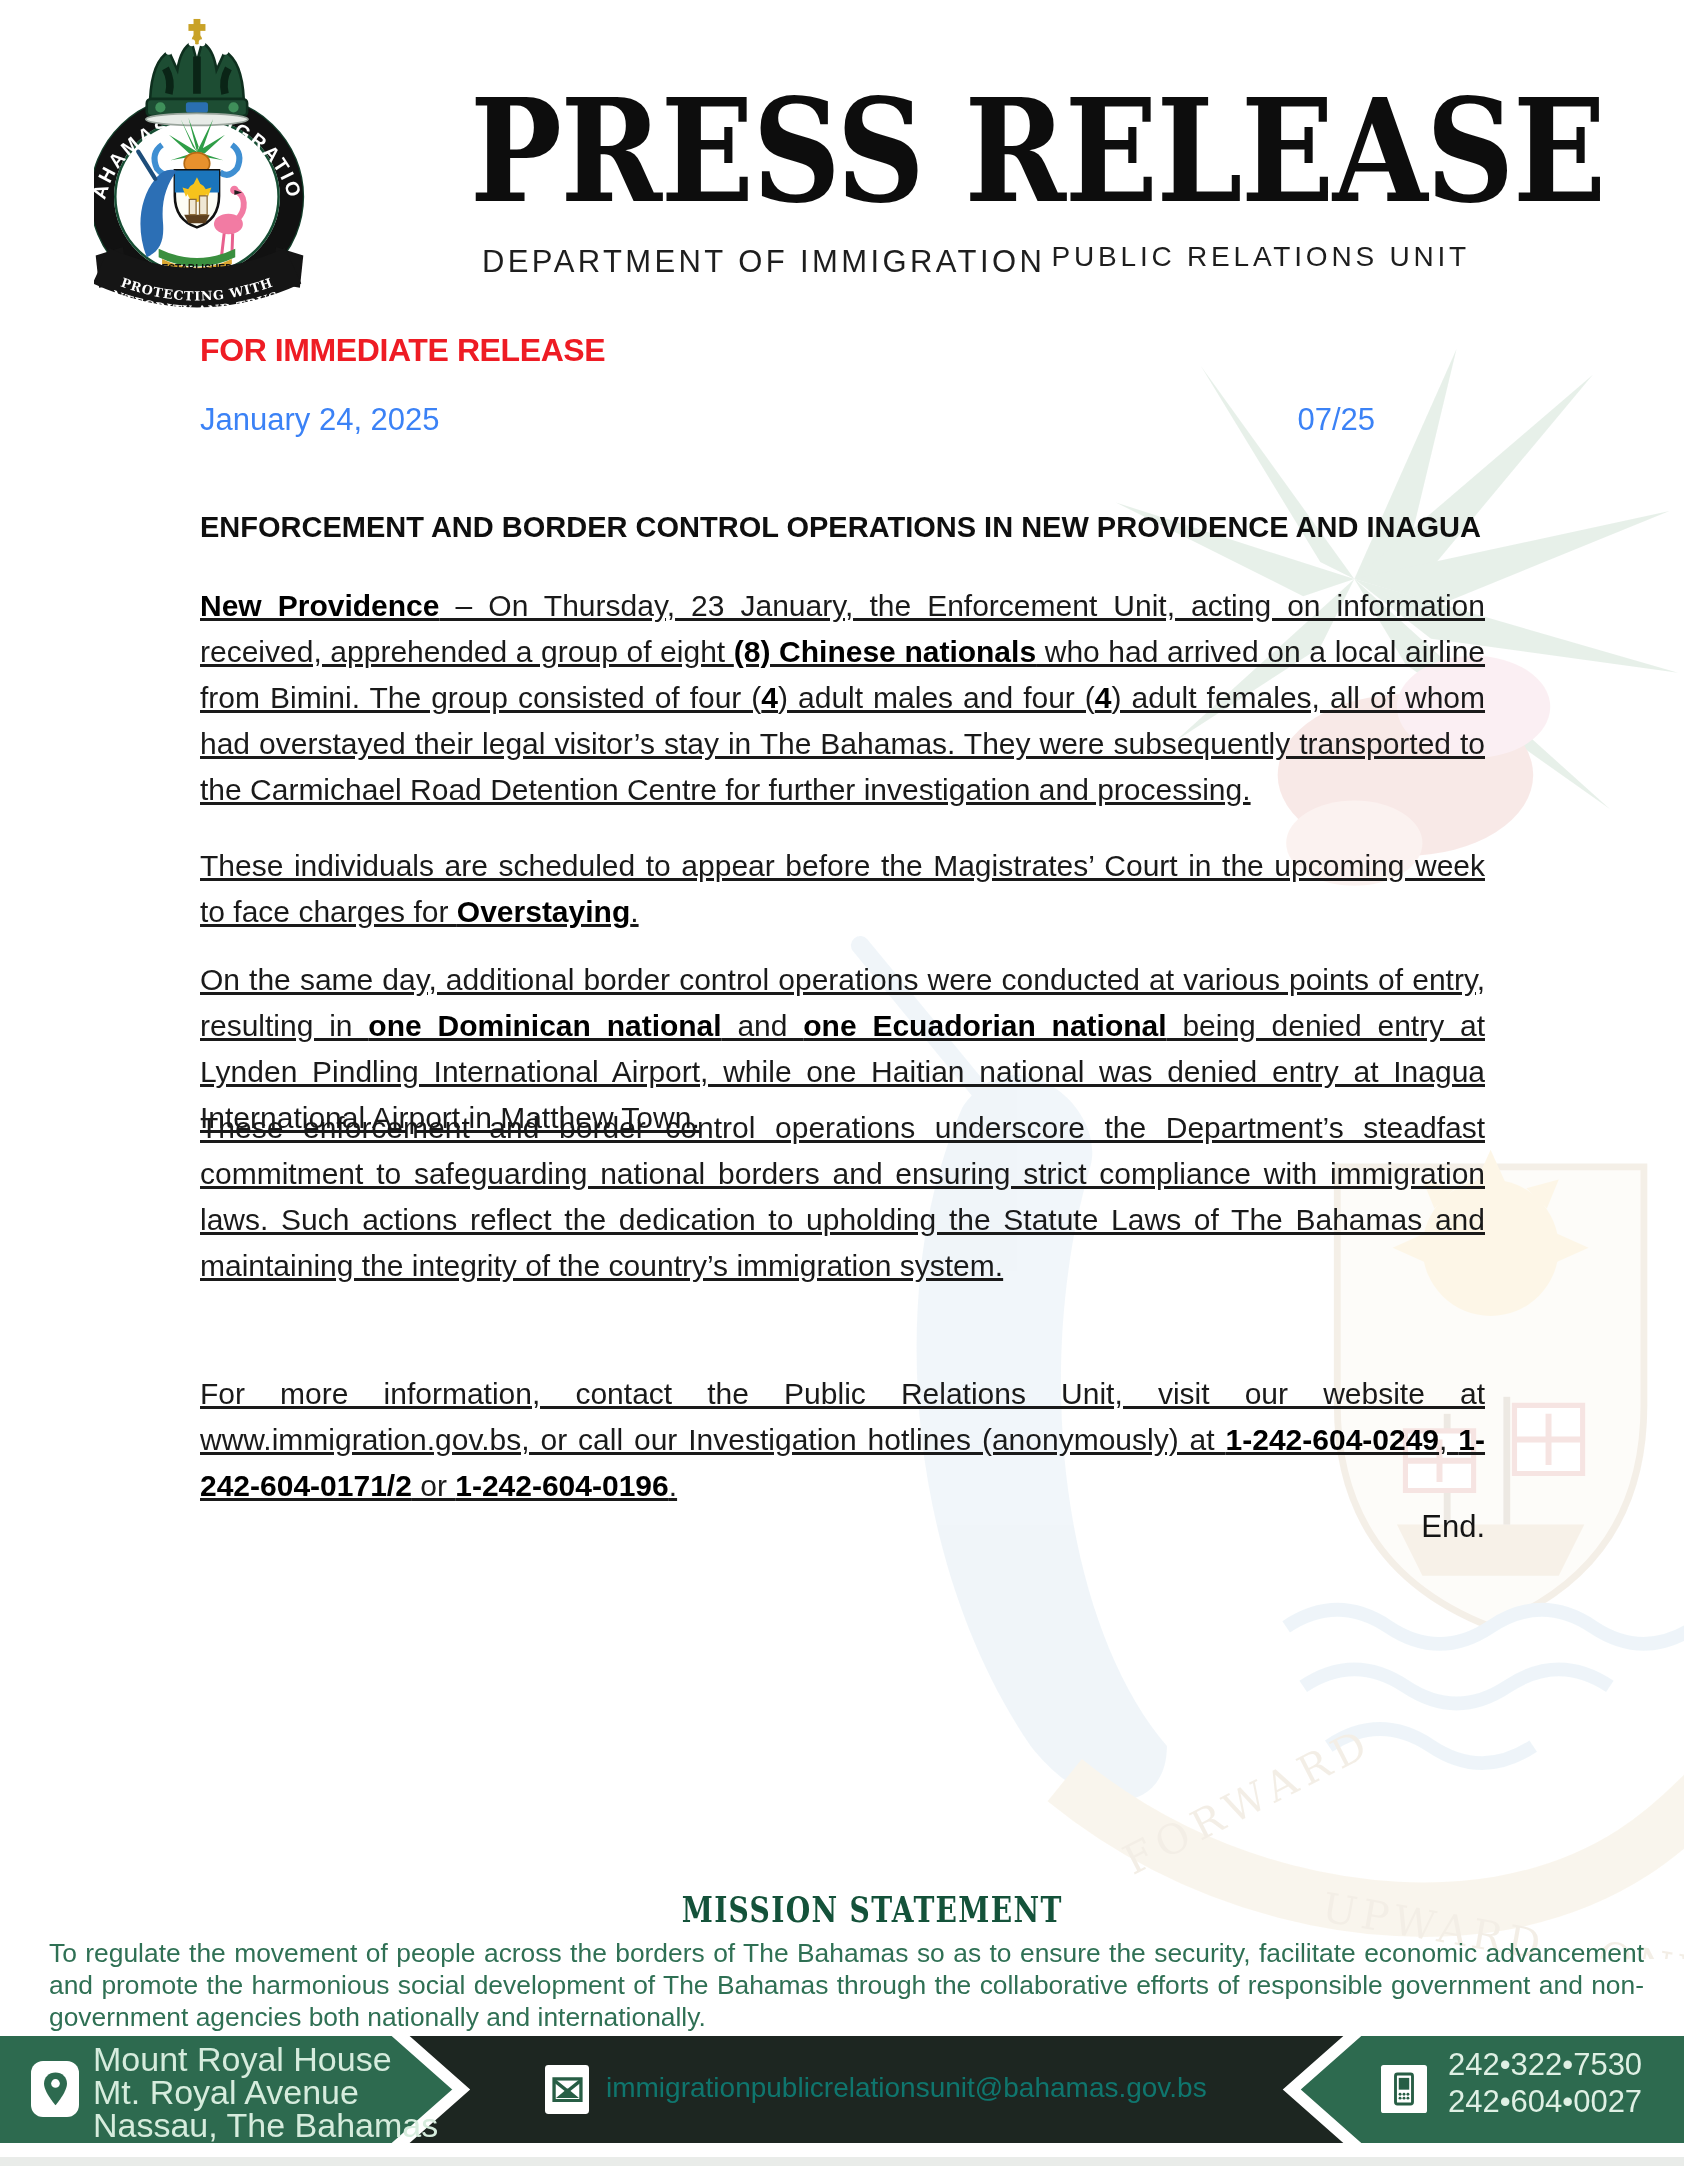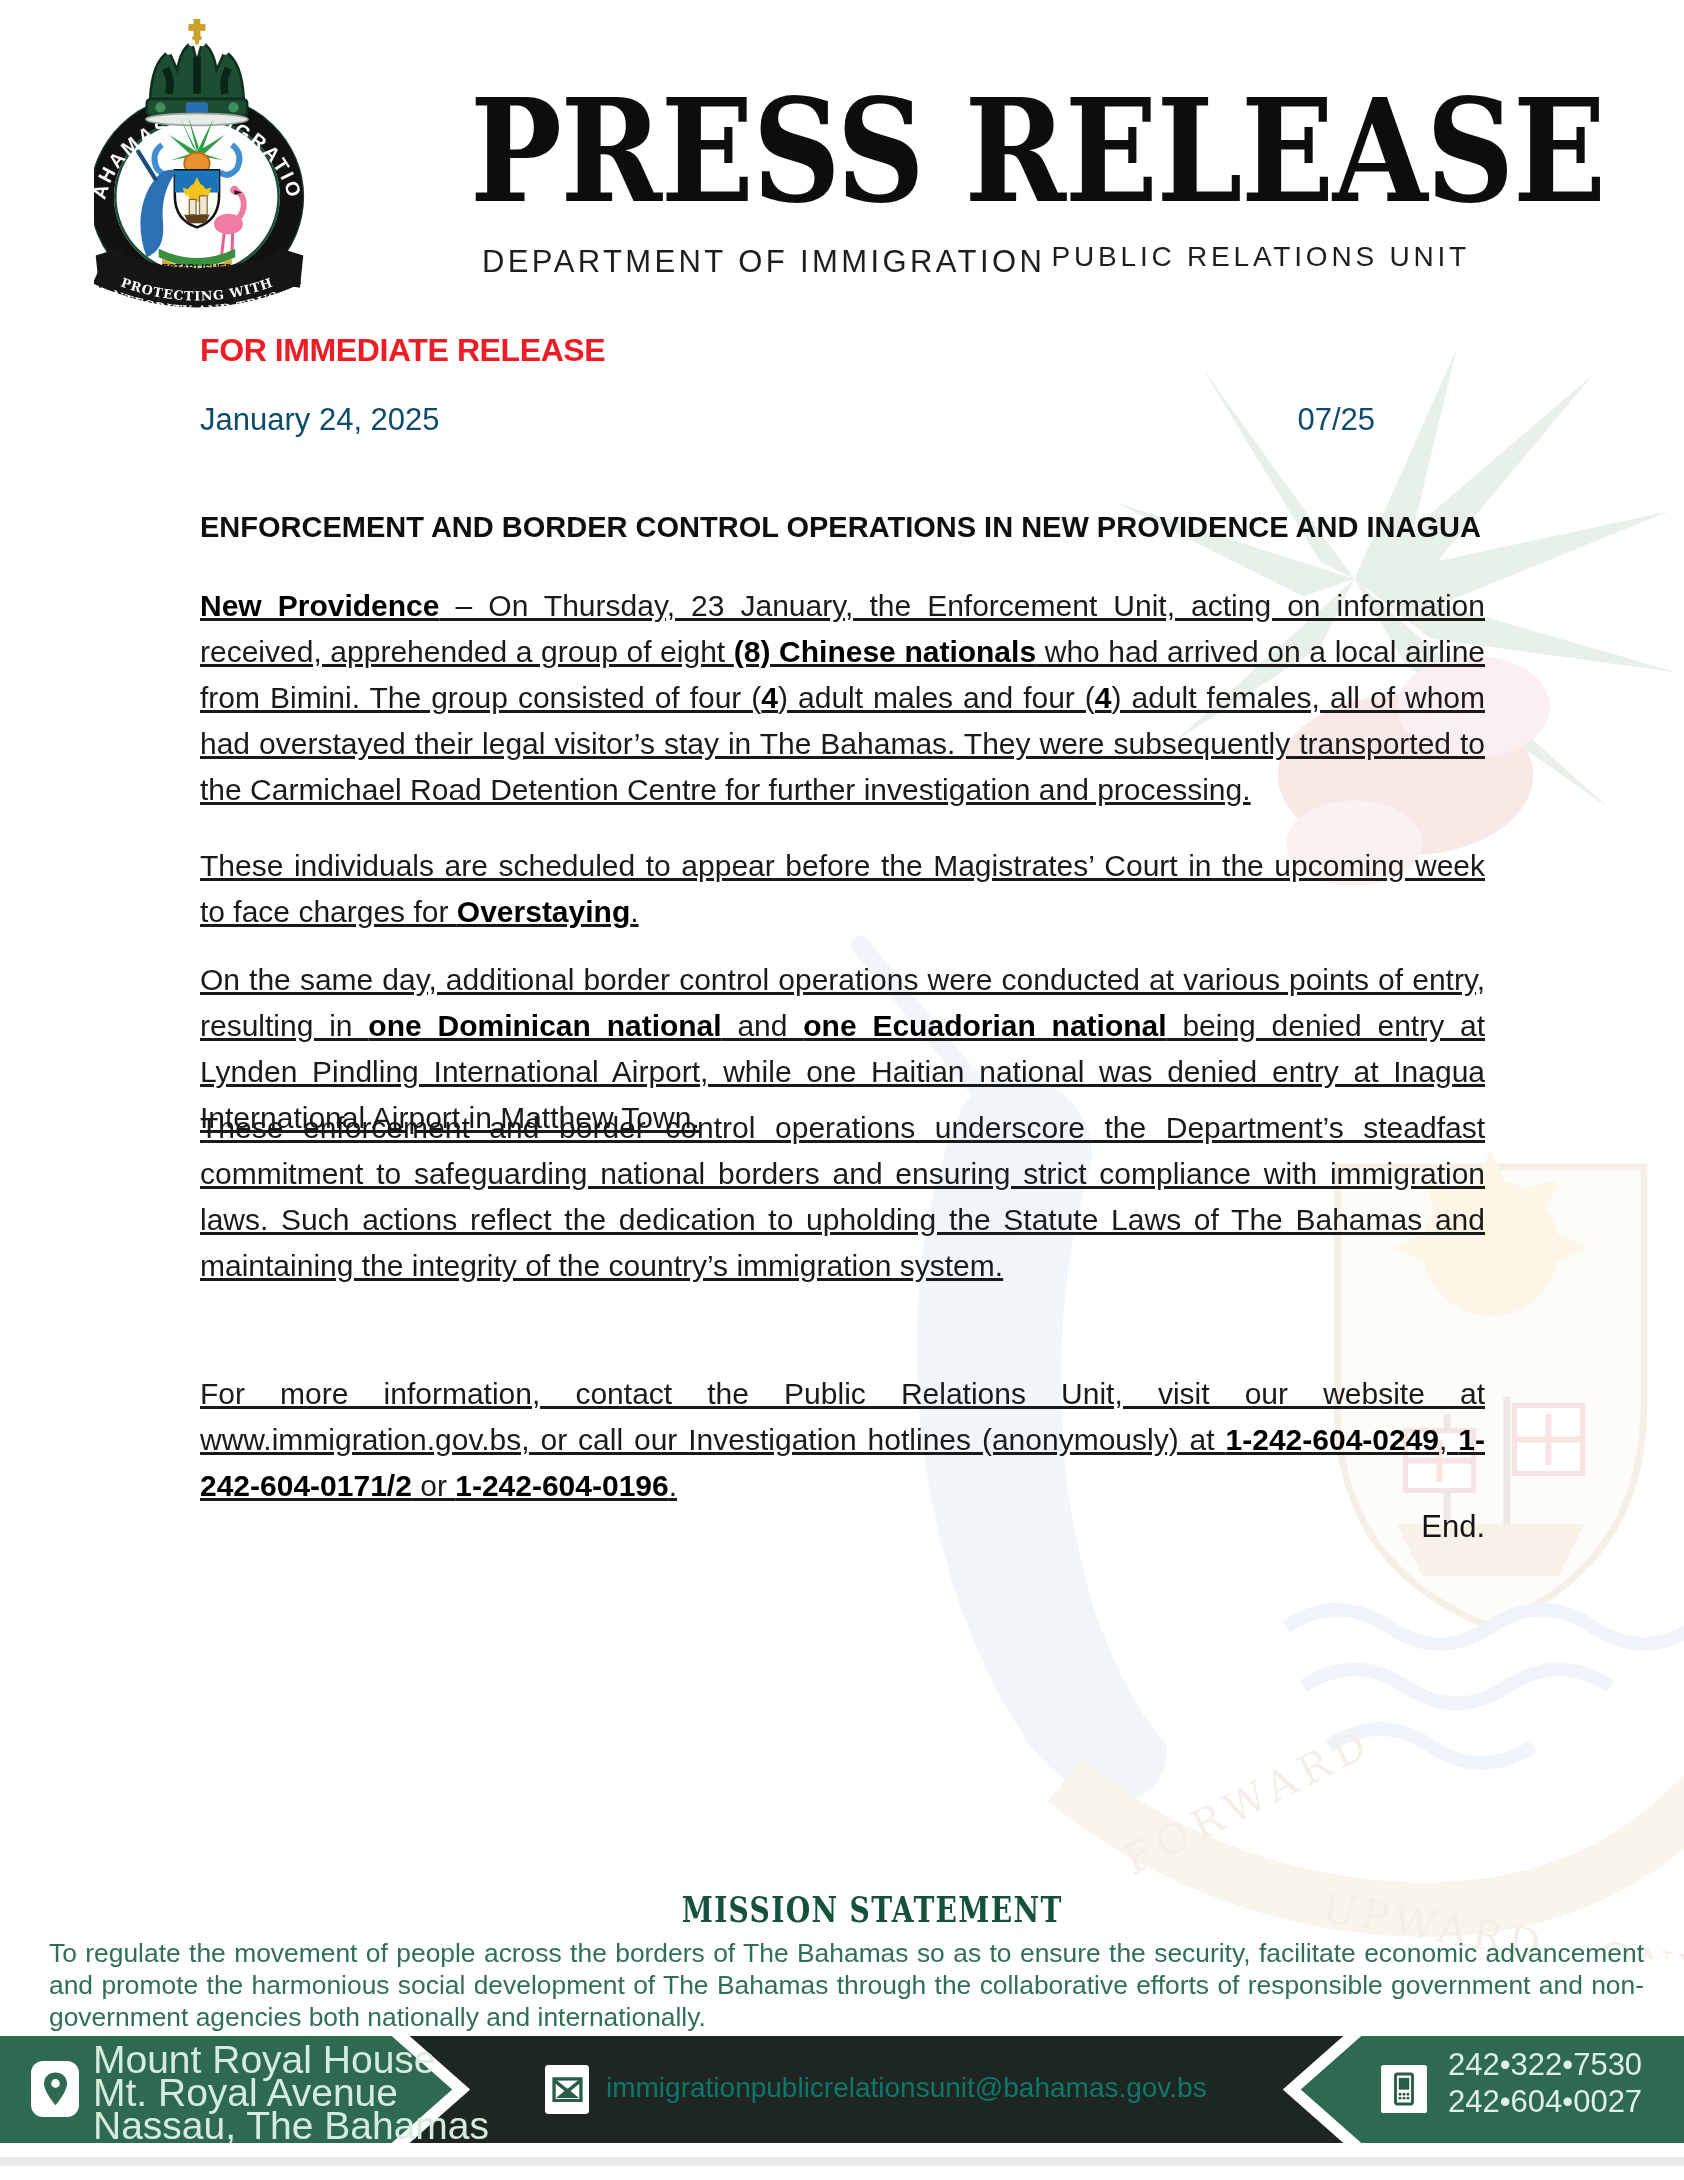--- a/index.html
+++ b/index.html
@@ -23,21 +23,21 @@
   }
   .pr-sub .dept { font-size:31px; letter-spacing:3.4px; white-space:nowrap;margin-top:12px; }
   .pr-sub .unit { font-size:28px; letter-spacing:3.8px; white-space:nowrap; margin-top:8.5px; }
   
   .fir {
     position:absolute; left:200px; top:332px;
     font-size:32px; font-weight:700; color:#ee1c24; letter-spacing:-0.4px;
   }
   .date-row {
     position:absolute; left:200px; top:402px; width:1175px;
-    display:flex; justify-content:space-between; font-size:31px; color:#0c4a6e;
+    display:flex; justify-content:space-between; font-size:31px; color:#3b82f6;
   }
   .headline {
     position:absolute; left:200px; top:511px; width:1285px;
     font-weight:700; font-size:29px; color:#0f0f0f; white-space:nowrap;
   }
   .para {
     position:absolute; left:200px; width:1285px;
     font-size:30px; line-height:46px; text-align:justify; color:#1a1a1a;text-decoration:underline;
   }
   .para .b, .b { font-weight:700; color:#000; }
@@ -55,21 +55,21 @@
     white-space:nowrap;
   }
   .mission-text {
     position:absolute; left:49px; top:1937px; width:1595px;
     font-size:26.4px; line-height:32px; text-align:justify; color:#2f7054;
   }
   
   .footer-svg { position:absolute; left:0; top:2036px; width:1685px; height:107px; }
   .footer-shadow { position:absolute; left:0; top:2157px; width:1685px; height:8.5px; background:#e9ece9; }
   .addr {
-    position:absolute; left:93px; top:2043px; font-size:39px; line-height:33px;
+    position:absolute; left:93px; top:2043px; font-size:34px; line-height:33px;
     color:#d6ecdd; z-index:3;
   }
   .icon-tile {
     position:absolute; background:#ffffff; z-index:3;
     display:flex; align-items:center; justify-content:center;
   }
   .tile-pin   { left:31px;  top:2061px; width:48px; height:56px; border-radius:12px; }
   .tile-mail  { left:545px; top:2065px; width:44px; height:49px; border-radius:3.4px; }
   .tile-phone { left:1381px; top:2065px; width:46px; height:48px; border-radius:2.6px; }
   .email-text {

